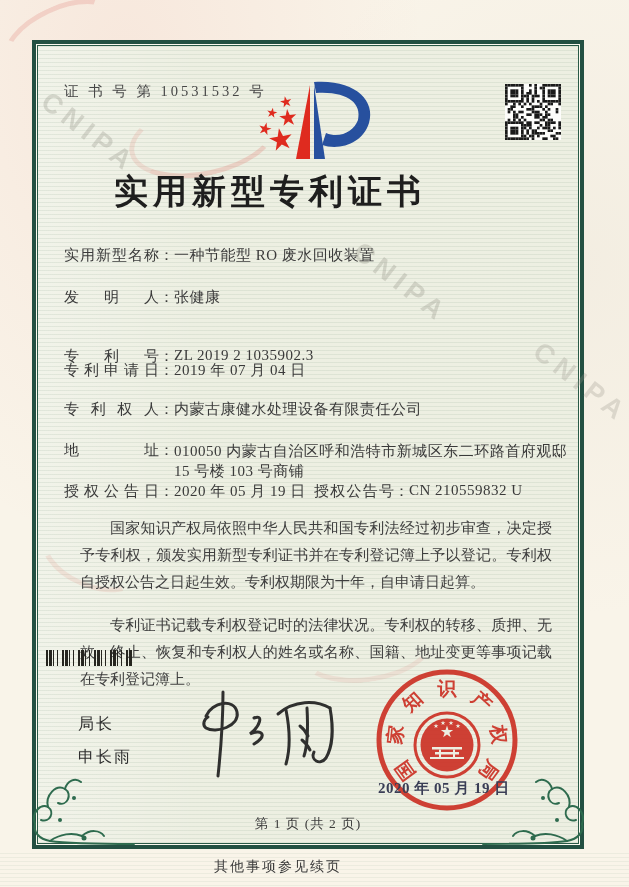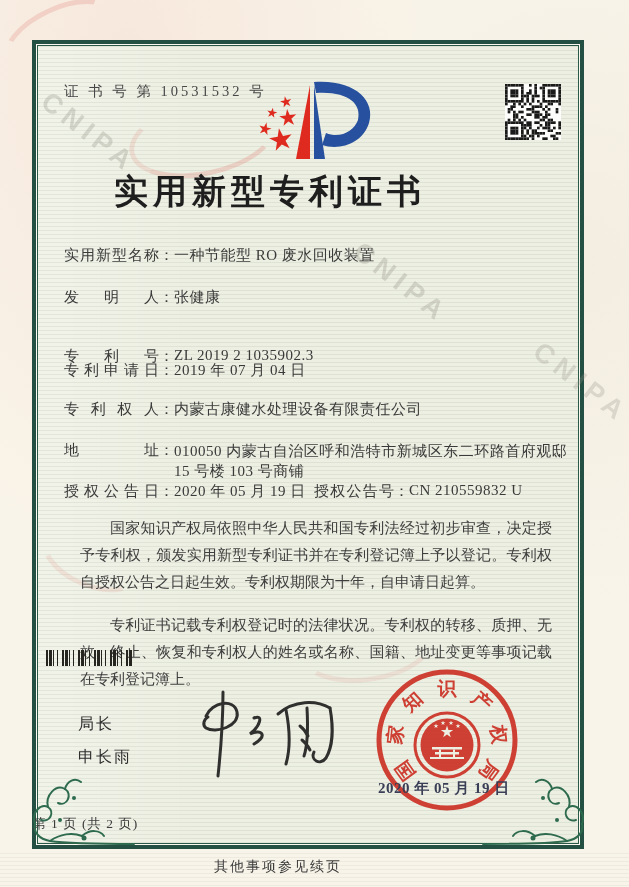--- a/index.html
+++ b/index.html
@@ -79,21 +79,21 @@
       #26251f 0 1.5px, rgba(0,0,0,0) 1.5px 3px,
       #26251f 3px 6px, rgba(0,0,0,0) 6px 7px,
       #26251f 7px 8px, rgba(0,0,0,0) 8px 11px,
       #26251f 11px 12.5px, rgba(0,0,0,0) 12.5px 16px);}
   #officer-title{left:78px;top:714px;font-size:16px;letter-spacing:2px;color:#2e2e2e;}
   #officer-name{left:78px;top:747px;font-size:16px;letter-spacing:2px;color:#2e2e2e;}
   #signature{left:190px;top:686px;}
   #seal{left:374px;top:667px;z-index:6;opacity:0.93;}
   #seal-date{left:378px;top:779px;width:150px;font-size:15px;letter-spacing:0.5px;
              color:#3a3e56;z-index:7;font-weight:bold;}
-  #page-indicator{left:32px;top:815px;width:552px;font-size:13.5px;
+  #page-indicator{left:32px;top:815px;width:552px;text-align:center;font-size:13.5px;
                   letter-spacing:1px;color:#3c3c3c;}
   #continuation-note{left:0;top:858px;width:556px;text-align:center;font-size:14px;
                      letter-spacing:2px;color:#3b3b3b;z-index:5;}
   .ornament{position:absolute;z-index:6;}
   #ornament-left{left:30px;top:774px;}
   #ornament-right{left:479px;top:770px;transform:scaleX(-1);}
 </style>
 </head>
 <body>
 

